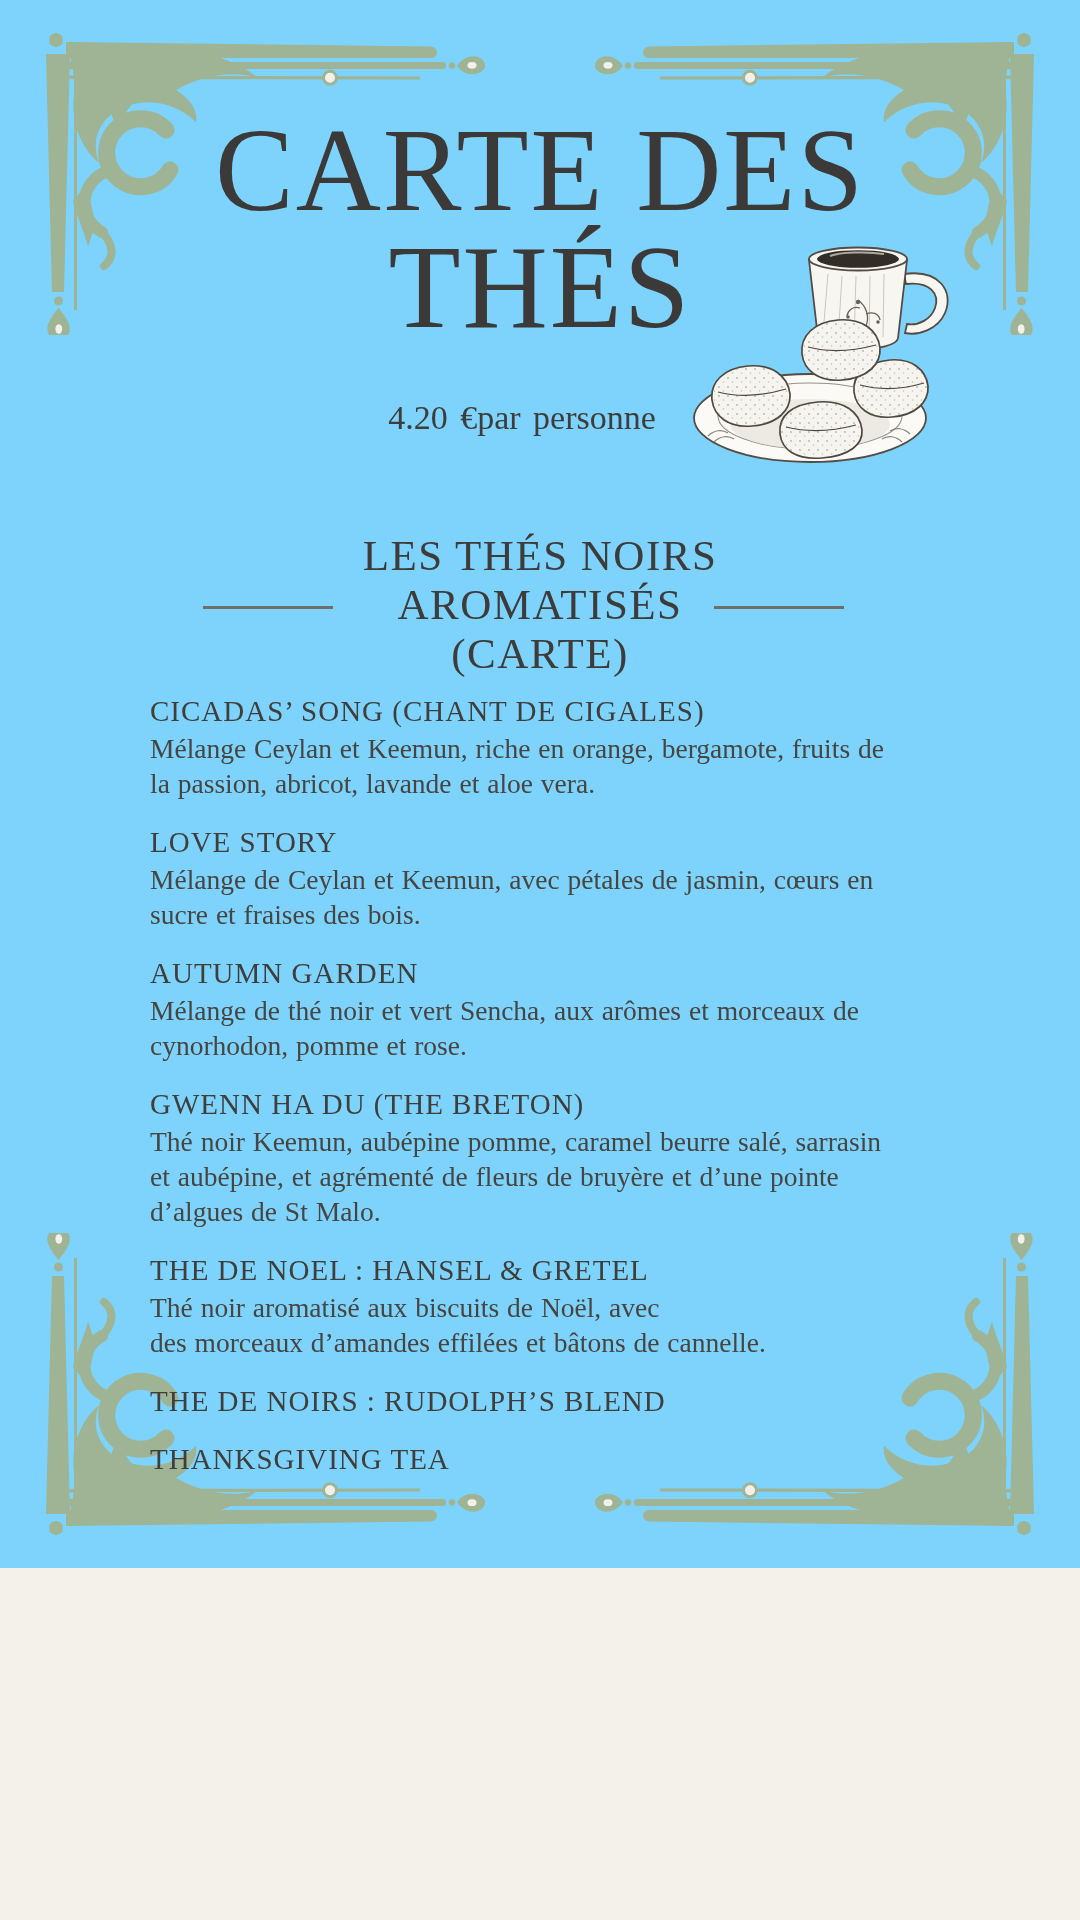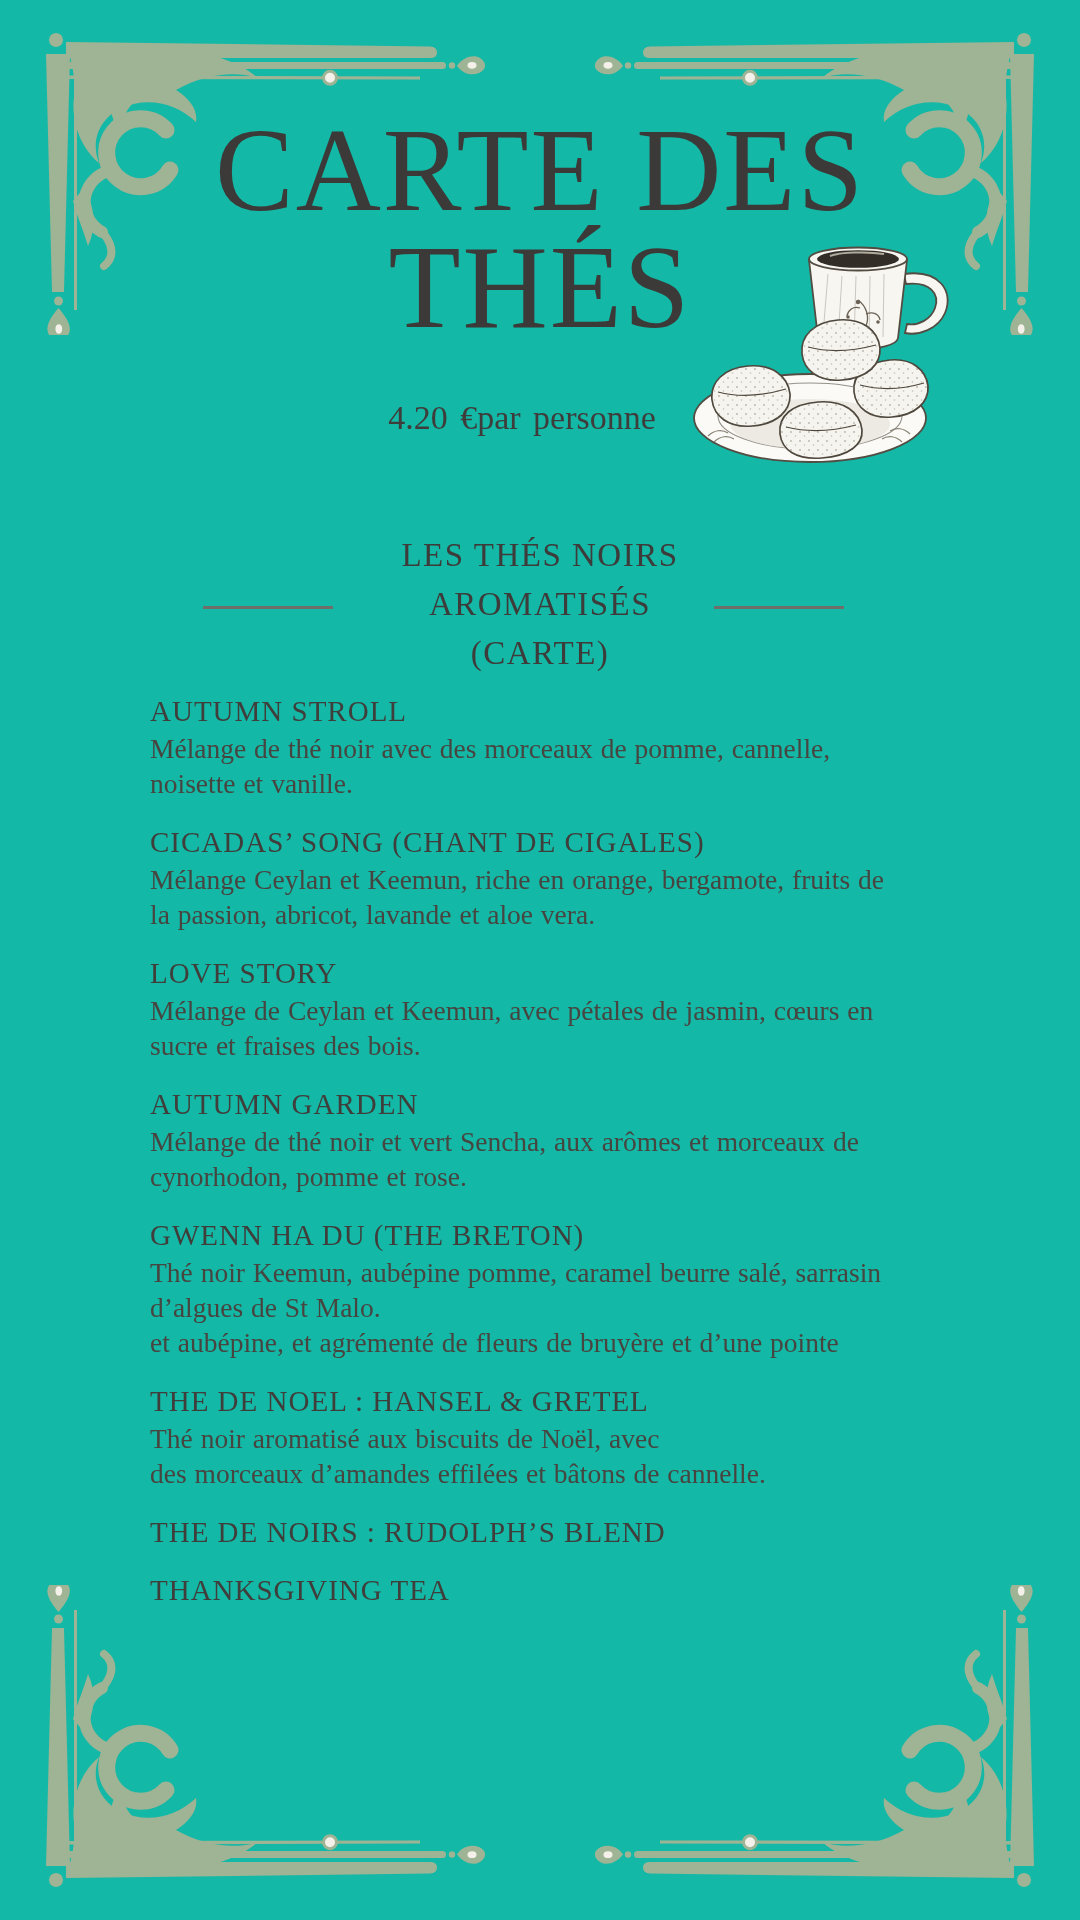--- a/index.html
+++ b/index.html
@@ -1,18 +1,18 @@
 <!DOCTYPE html>
 <html><head>
 <meta charset="utf-8">
 <style>
   html,body{margin:0;padding:0;background:#f3f1ea;}
   .page{
-    position:relative;width:1080px;height:1920px;overflow:hidden;
-    background:#14b8a6;color:#45433f;
+    position:relative;width:1080px;height:1568px;overflow:hidden;
+    background:#7dd3fc;color:#45433f;
     font-family:"Liberation Serif", serif;
   }
   
   .corner{position:absolute;width:540px;height:335px;}
   .corner.tl{left:0;top:0;}
   .corner.tr{right:0;top:0;transform:scaleX(-1);}
   .corner.bl{left:0;bottom:0;transform:scaleY(-1);}
   .corner.br{right:0;bottom:0;transform:scale(-1,-1);}
   .g{fill:#9eb494;}
   .bg{fill:#f3f1ea;}
@@ -26,21 +26,21 @@
     text-align:center;font-size:118px;line-height:117px;
     letter-spacing:2px;color:#3b3a38;
   }
   .subtitle{
     position:absolute;top:399px;left:0;width:100%;
     text-align:center;transform:translateX(-18px);
     font-size:34px;color:#3e3d3b;word-spacing:4px;
   }
   .section-heading{
     position:absolute;top:531px;left:0;width:100%;
-    text-align:center;font-size:33px;line-height:49px;
+    text-align:center;font-size:43px;line-height:49px;
     letter-spacing:1.5px;color:#3d3c3a;
   }
   .rule{position:absolute;height:3px;background:#6f6e68;}
   .rule.left{left:203px;top:606px;width:130px;}
   .rule.right{left:714px;top:606px;width:130px;}
   .menu-items{position:absolute;left:150px;right:40px;top:694px;}
   .menu-item{margin-bottom:24px;}
   .item-name{
     font-size:29px;line-height:34px;letter-spacing:1px;
     color:#3f3e3b;margin-bottom:3px;
@@ -175,25 +175,20 @@
   <div class="section-heading">
     <div>LES THÉS NOIRS</div>
     <div>AROMATISÉS</div>
     <div>(CARTE)</div>
   </div>
   <div class="rule left"></div>
   <div class="rule right"></div>
 
   <div class="menu-items">
 
-    <div class="menu-item">
-      <div class="item-name">AUTUMN STROLL</div>
-      <div class="desc-line">Mélange de thé noir avec des morceaux de pomme, cannelle,</div>
-      <div class="desc-line">noisette et vanille.</div>
-    </div>
 
     <div class="menu-item">
       <div class="item-name">CICADAS’ SONG (CHANT DE CIGALES)</div>
       <div class="desc-line">Mélange Ceylan et Keemun, riche en orange, bergamote, fruits de</div>
       <div class="desc-line">la passion, abricot, lavande et aloe vera.</div>
     </div>
 
     <div class="menu-item">
       <div class="item-name">LOVE STORY</div>
       <div class="desc-line">Mélange de Ceylan et Keemun, avec pétales de jasmin, cœurs en</div>
@@ -202,22 +197,22 @@
 
     <div class="menu-item">
       <div class="item-name">AUTUMN GARDEN</div>
       <div class="desc-line">Mélange de thé noir et vert Sencha, aux arômes et morceaux de</div>
       <div class="desc-line">cynorhodon, pomme et rose.</div>
     </div>
 
     <div class="menu-item">
       <div class="item-name">GWENN HA DU (THE BRETON)</div>
       <div class="desc-line">Thé noir Keemun, aubépine pomme, caramel beurre salé, sarrasin</div>
+      <div class="desc-line">et aubépine, et agrémenté de fleurs de bruyère et d’une pointe</div>
       <div class="desc-line">d’algues de St Malo.</div>
-      <div class="desc-line">et aubépine, et agrémenté de fleurs de bruyère et d’une pointe</div>
     </div>
 
     <div class="menu-item">
       <div class="item-name">THE DE NOEL : HANSEL &amp; GRETEL</div>
       <div class="desc-line">Thé noir aromatisé aux biscuits de Noël, avec</div>
       <div class="desc-line">des morceaux d’amandes effilées et bâtons de cannelle.</div>
     </div>
 
     <div class="menu-item">
       <div class="item-name">THE DE NOIRS : RUDOLPH’S BLEND</div>

